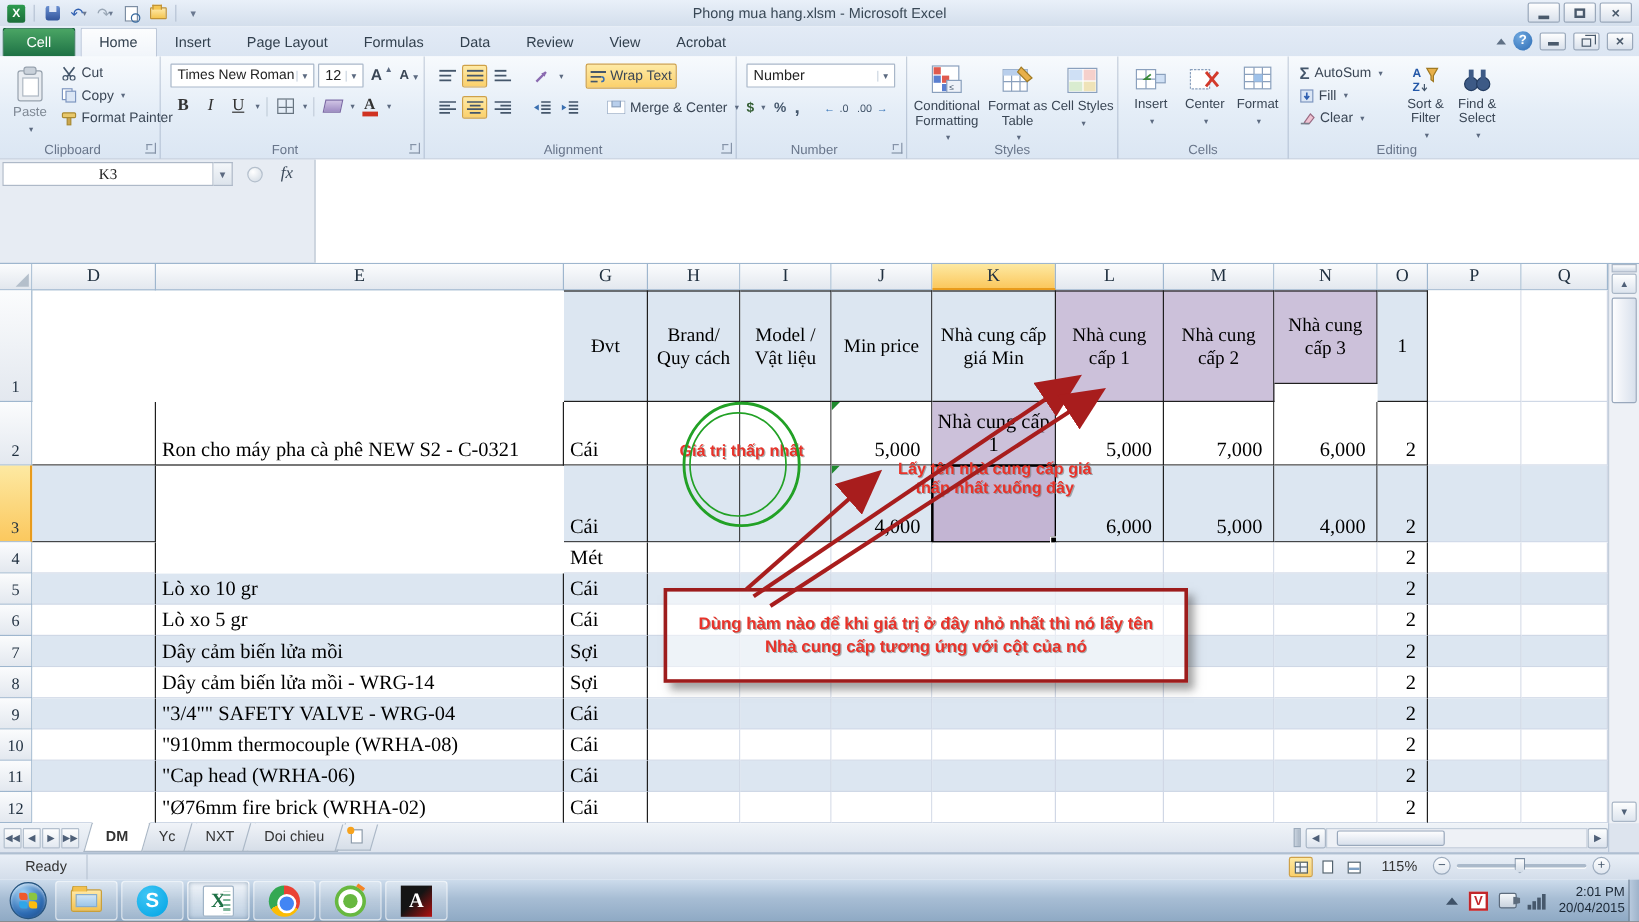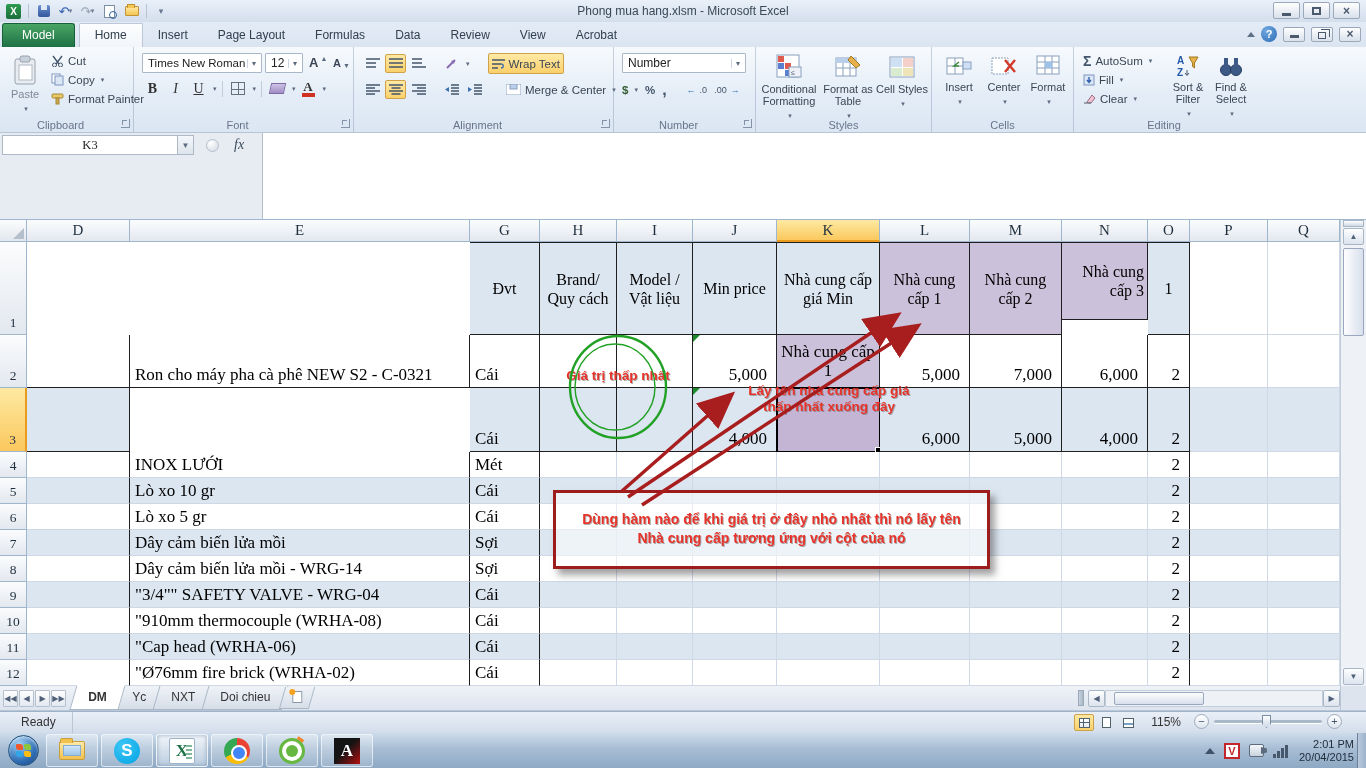--- a/index.html
+++ b/index.html
@@ -217,21 +217,21 @@
           <span class="g-max"></span>
         </div>
       <div class="wbtn">
           <span class="g-x">×</span>
         </div>
     </div>
   </div>
 
   <div class="tabrow">
     <div style="display:flex;align-items:flex-end">
-        <div class="rtab file">Model</div>
+        <div class="rtab file">Cell</div>
         <div class="rtab active">Home</div>
         <div class="rtab">Insert</div>
         <div class="rtab">Page Layout</div>
         <div class="rtab">Formulas</div>
         <div class="rtab">Data</div>
         <div class="rtab">Review</div>
         <div class="rtab">View</div>
         <div class="rtab">Acrobat</div>
       </div>
     <div class="tr-right">
@@ -583,21 +583,21 @@
         <div class="colhd" style="left: 1190px; top: 0px; width: 78px; height: 22px;">P</div>
         <div class="colhd" style="left: 1268px; top: 0px; width: 72px; height: 22px;">Q</div>
         <div class="rowhd" style="left: 0px; top: 22px; width: 27px; height: 93px;">1</div>
         <div class="cell cm hd hblue" style="left: 540px; top: 22px; width: 77px; height: 93px; border-right: 1px solid rgb(31, 31, 31); border-bottom: 1px solid rgb(31, 31, 31); border-top: 1px solid rgb(31, 31, 31);">Brand/ Quy cách</div>
         <div class="cell cm hd hblue" style="left: 470px; top: 22px; width: 70px; height: 93px; border-right: 1px solid rgb(31, 31, 31); border-bottom: 1px solid rgb(31, 31, 31); border-top: 1px solid rgb(31, 31, 31);">Đvt</div>
         <div class="cell cm hd hblue" style="left: 617px; top: 22px; width: 76px; height: 93px; border-right: 1px solid rgb(31, 31, 31); border-bottom: 1px solid rgb(31, 31, 31); border-top: 1px solid rgb(31, 31, 31);">Model / Vật liệu</div>
         <div class="cell cm hd hblue" style="left: 693px; top: 22px; width: 84px; height: 93px; border-right: 1px solid rgb(31, 31, 31); border-bottom: 1px solid rgb(31, 31, 31); border-top: 1px solid rgb(31, 31, 31);">Min price</div>
         <div class="cell cm hd hblue" style="left: 777px; top: 22px; width: 103px; height: 93px; border-right: 1px solid rgb(31, 31, 31); border-bottom: 1px solid rgb(31, 31, 31); border-top: 1px solid rgb(31, 31, 31);">Nhà  cung cấp giá Min</div>
         <div class="cell cm hd purp" style="left: 880px; top: 22px; width: 90px; height: 93px; border-right: 1px solid rgb(31, 31, 31); border-bottom: 1px solid rgb(31, 31, 31); border-top: 1px solid rgb(31, 31, 31);">Nhà cung cấp 1</div>
         <div class="cell cm hd purp" style="left: 970px; top: 22px; width: 92px; height: 93px; border-right: 1px solid rgb(31, 31, 31); border-bottom: 1px solid rgb(31, 31, 31); border-top: 1px solid rgb(31, 31, 31);">Nhà cung cấp 2</div>
-        <div class="cell cm hd purp" style="left: 1062px; top: 22px; width: 86px; height: 78px; border-right: 1px solid rgb(31, 31, 31); border-bottom: 1px solid rgb(31, 31, 31); border-top: 1px solid rgb(31, 31, 31); text-align: right;">Nhà cung cấp 3</div>
+        <div class="cell cm hd purp" style="left: 1062px; top: 22px; width: 86px; height: 78px; border-right: 1px solid rgb(31, 31, 31); border-bottom: 1px solid rgb(31, 31, 31); border-top: 1px solid rgb(31, 31, 31);">Nhà cung cấp 3</div>
         <div class="cell cm hd hblue" style="left: 1148px; top: 22px; width: 42px; height: 93px; border-right: 1px solid rgb(31, 31, 31); border-bottom: 1px solid rgb(31, 31, 31); border-top: 1px solid rgb(31, 31, 31);">1</div>
         <div class="cell bwhite bl" style="left: 1190px; top: 22px; width: 78px; height: 93px; border-right: 1px solid rgb(208, 215, 229); border-bottom: 1px solid rgb(207, 216, 230);"></div>
         <div class="cell bwhite bl" style="left: 1268px; top: 22px; width: 72px; height: 93px; border-right: 1px solid rgb(208, 215, 229); border-bottom: 1px solid rgb(207, 216, 230);"></div>
         <div class="rowhd" style="left: 0px; top: 115px; width: 27px; height: 53px;">2</div>
         <div class="cell bwhite bl" style="left: 27px; top: 115px; width: 103px; height: 53px; border-right: 1px solid rgb(31, 31, 31); border-bottom: 1px solid rgb(31, 31, 31);"></div>
         <div class="cell bwhite bl" style="left: 130px; top: 115px; width: 340px; height: 53px; border-right: 1px solid rgb(31, 31, 31); border-bottom: 1px solid rgb(31, 31, 31);">Ron cho máy pha cà phê NEW S2 - C-0321</div>
         <div class="cell bwhite bl" style="left: 470px; top: 115px; width: 70px; height: 53px; border-right: 1px solid rgb(31, 31, 31); border-bottom: 1px solid rgb(31, 31, 31);">Cái</div>
         <div class="cell bwhite bl" style="left: 540px; top: 115px; width: 77px; height: 53px; border-right: 1px solid rgb(31, 31, 31); border-bottom: 1px solid rgb(31, 31, 31);"></div>
         <div class="cell bwhite bl" style="left: 617px; top: 115px; width: 76px; height: 53px; border-right: 1px solid rgb(31, 31, 31); border-bottom: 1px solid rgb(31, 31, 31);"></div>
         <div class="cell bwhite br" style="left: 693px; top: 115px; width: 84px; height: 53px; border-right: 1px solid rgb(31, 31, 31); border-bottom: 1px solid rgb(31, 31, 31);">5,000<div class="errtri"></div></div>
@@ -617,21 +617,20 @@
         <div class="cell purpd cm" style="left: 777px; top: 168px; width: 103px; height: 64px; border-right: 1px solid rgb(31, 31, 31); border-bottom: 1px solid rgb(31, 31, 31);"></div>
         <div class="active-cell" style="left: 776px; top: 167px; width: 105px; height: 66px;"></div>
         <div class="cell bblue br" style="left: 880px; top: 168px; width: 90px; height: 64px; border-right: 1px solid rgb(31, 31, 31); border-bottom: 1px solid rgb(31, 31, 31);">6,000</div>
         <div class="cell bblue br" style="left: 970px; top: 168px; width: 92px; height: 64px; border-right: 1px solid rgb(31, 31, 31); border-bottom: 1px solid rgb(31, 31, 31);">5,000</div>
         <div class="cell bblue br" style="left: 1062px; top: 168px; width: 86px; height: 64px; border-right: 1px solid rgb(31, 31, 31); border-bottom: 1px solid rgb(31, 31, 31);">4,000</div>
         <div class="cell bblue br" style="left: 1148px; top: 168px; width: 42px; height: 64px; border-right: 1px solid rgb(31, 31, 31); border-bottom: 1px solid rgb(31, 31, 31);">2</div>
         <div class="cell bblue bl" style="left: 1190px; top: 168px; width: 78px; height: 64px; border-right: 1px solid rgb(208, 215, 229); border-bottom: 1px solid rgb(207, 216, 230);"></div>
         <div class="cell bblue bl" style="left: 1268px; top: 168px; width: 72px; height: 64px; border-right: 1px solid rgb(208, 215, 229); border-bottom: 1px solid rgb(207, 216, 230);"></div>
         <div class="rowhd" style="left: 0px; top: 232px; width: 27px; height: 26px;">4</div>
         <div class="cell bwhite bl" style="left: 27px; top: 232px; width: 103px; height: 26px; border-right: 1px solid rgb(31, 31, 31); border-bottom: 1px solid rgb(207, 216, 230);"></div>
-        <div class="cell bwhite bl" style="left: 130px; top: 232px; width: 340px; height: 26px; border-right: 1px solid rgb(31, 31, 31); border-bottom: 1px solid rgb(207, 216, 230);">INOX LƯỚI</div>
         <div class="cell bwhite bl" style="left: 470px; top: 232px; width: 70px; height: 26px; border-right: 1px solid rgb(31, 31, 31); border-bottom: 1px solid rgb(207, 216, 230);">Mét</div>
         <div class="cell bwhite bl" style="left: 540px; top: 232px; width: 77px; height: 26px; border-right: 1px solid rgb(208, 215, 229); border-bottom: 1px solid rgb(207, 216, 230);"></div>
         <div class="cell bwhite bl" style="left: 617px; top: 232px; width: 76px; height: 26px; border-right: 1px solid rgb(208, 215, 229); border-bottom: 1px solid rgb(207, 216, 230);"></div>
         <div class="cell bwhite br" style="left: 693px; top: 232px; width: 84px; height: 26px; border-right: 1px solid rgb(208, 215, 229); border-bottom: 1px solid rgb(207, 216, 230);"></div>
         <div class="cell bwhite cm" style="left: 777px; top: 232px; width: 103px; height: 26px; border-right: 1px solid rgb(208, 215, 229); border-bottom: 1px solid rgb(207, 216, 230);"></div>
         <div class="cell bwhite br" style="left: 880px; top: 232px; width: 90px; height: 26px; border-right: 1px solid rgb(208, 215, 229); border-bottom: 1px solid rgb(207, 216, 230);"></div>
         <div class="cell bwhite br" style="left: 970px; top: 232px; width: 92px; height: 26px; border-right: 1px solid rgb(208, 215, 229); border-bottom: 1px solid rgb(207, 216, 230);"></div>
         <div class="cell bwhite br" style="left: 1062px; top: 232px; width: 86px; height: 26px; border-right: 1px solid rgb(208, 215, 229); border-bottom: 1px solid rgb(207, 216, 230);"></div>
         <div class="cell bwhite br" style="left: 1148px; top: 232px; width: 42px; height: 26px; border-right: 1px solid rgb(31, 31, 31); border-bottom: 1px solid rgb(207, 216, 230);">2</div>
         <div class="cell bwhite bl" style="left: 1190px; top: 232px; width: 78px; height: 26px; border-right: 1px solid rgb(208, 215, 229); border-bottom: 1px solid rgb(207, 216, 230);"></div>

